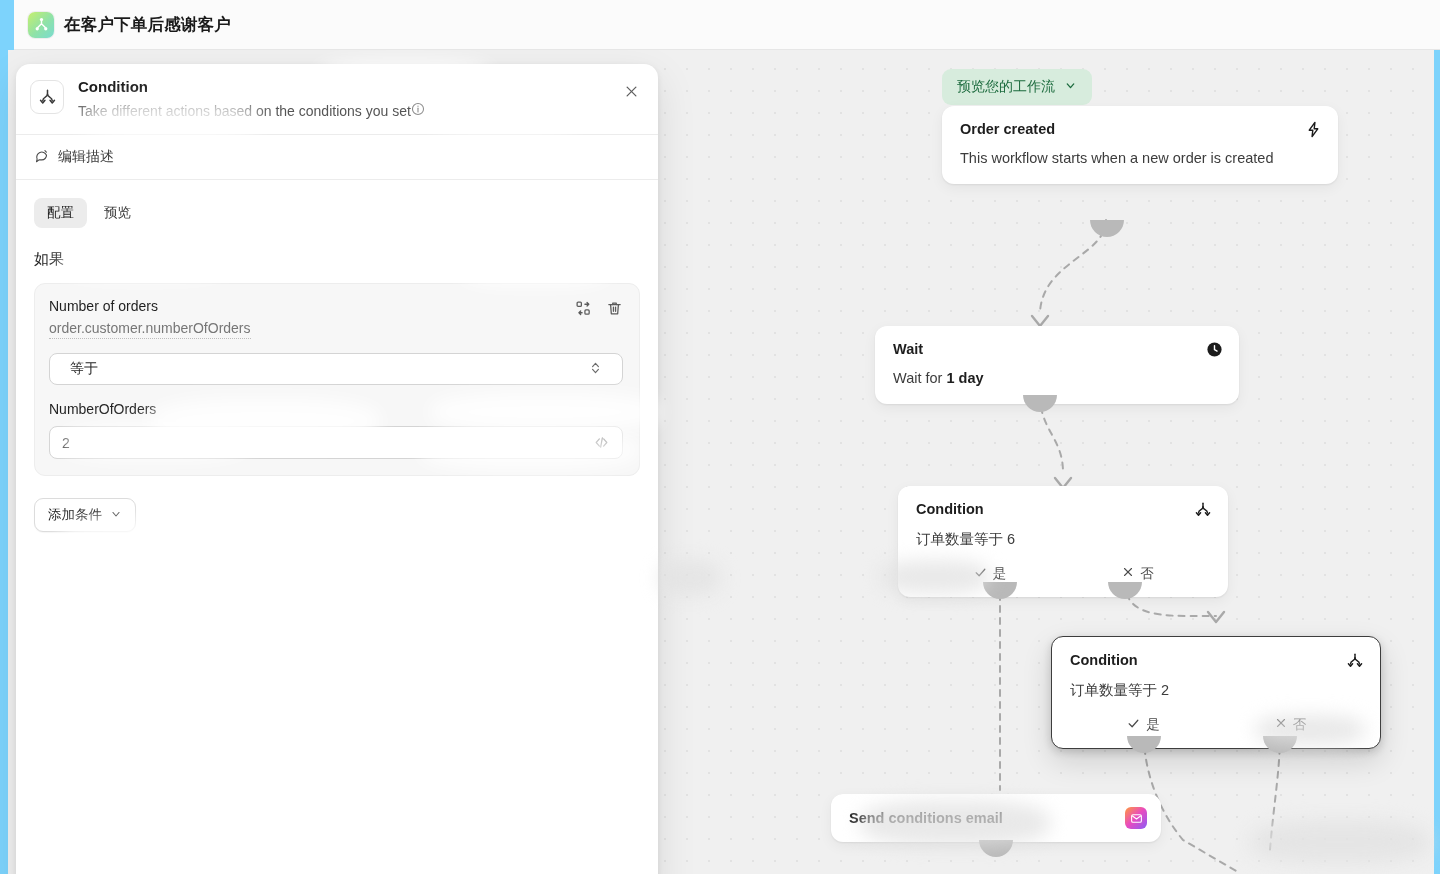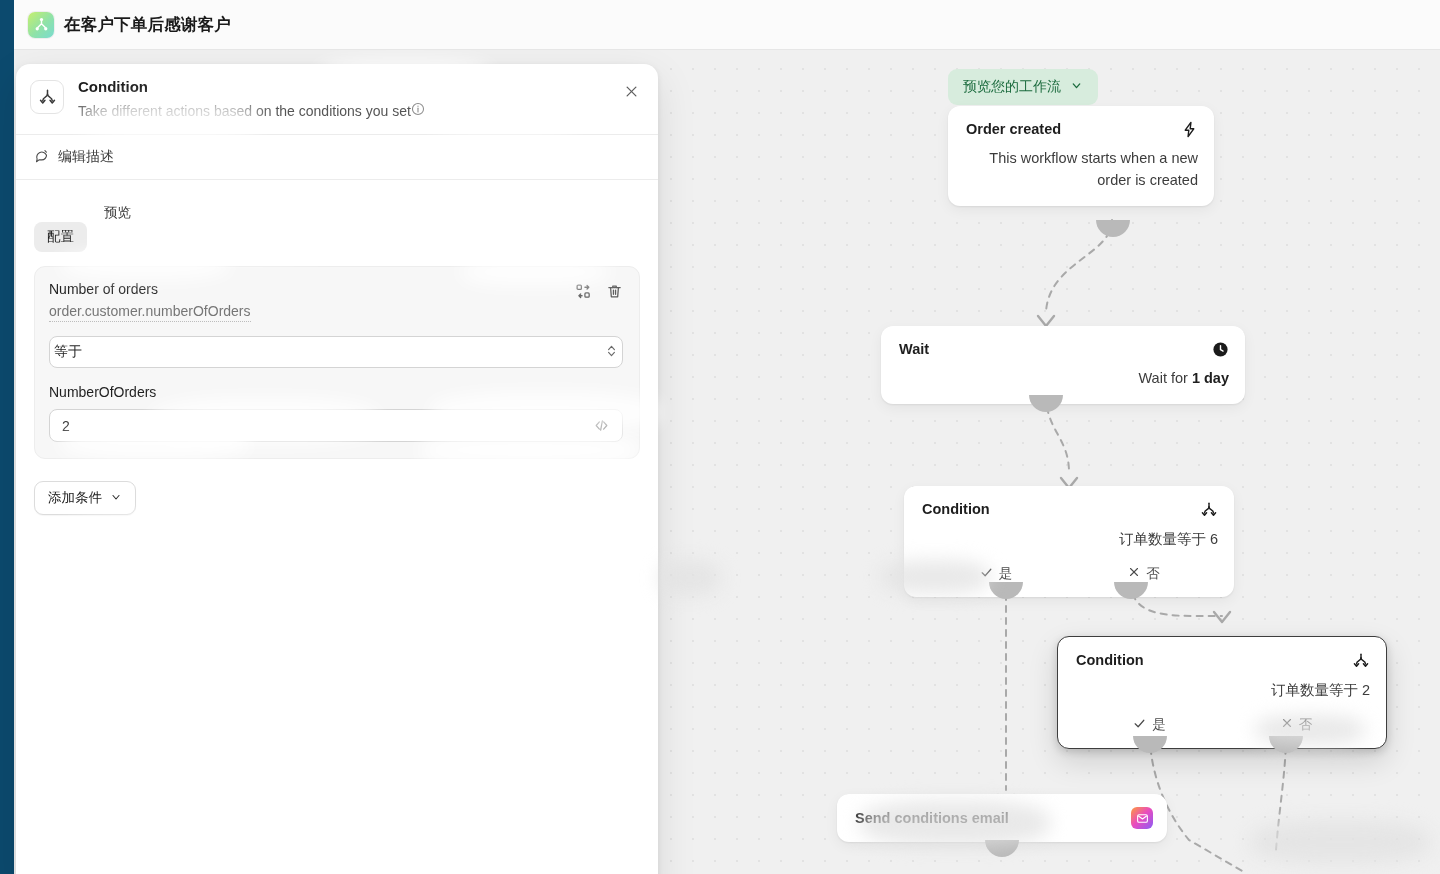--- a/index.html
+++ b/index.html
@@ -8,21 +8,21 @@
     width: 1440px; height: 874px;
     overflow: hidden;
     background: #1b1b1b;
     font-family: "Liberation Sans", "DejaVu Sans", sans-serif;
     -webkit-font-smoothing: antialiased;
   }
 
   #app {
     position: relative;
     width: 1440px; height: 874px;
-    background: #0c4a6e;
+    background: #7dd3fc;
   }
 
   
   .topbar {
     position: absolute;
     left: 14px; top: 0;
     width: 1426px; height: 50px;
     background: #fbfbfb;
     border-bottom: 1px solid #e6e6e6;
     display: flex;
@@ -42,28 +42,27 @@
     margin-left: 10px;
     font-size: 16.5px;
     font-weight: bold;
     color: #1a1a1a;
     letter-spacing: .2px;
   }
 
   
   .canvas {
     position: absolute;
-    left: 14px; top: 50px;
+    left: 8px; top: 50px;
     width: 1426px; height: 824px;
     background-color: #f0f0f0;
     background-image: radial-gradient(#e2e2e2 1.4px, transparent 1.5px);
     background-size: 22px 22px;
     background-position: 8px 8px;
     overflow: hidden;
-    text-align: right;
   }
 
   .edges { position: absolute; left: 0; top: 0; width: 1426px; height: 824px; }
 
   
   .node {
     position: absolute;
     background: #fff;
     border-radius: 12px;
     box-shadow: 0 1px 2px rgba(0,0,0,.07), 0 4px 14px rgba(0,0,0,.055);
@@ -190,21 +189,21 @@
   .panel-body { padding: 18px 18px 0 18px; }
 
   .tabs { display: flex; gap: 4px; }
   .tab {
     font-size: 13.5px;
     color: #3a3a3a;
     padding: 6px 13px;
     border-radius: 8px;
     cursor: pointer;
   }
-  .tab.active { background: #ececec; color: #1c1c1c; margin-top: 24px; }
+  .tab.active { background: #ececec; color: #1c1c1c; }
 
   .if-label {
     margin-top: 22px;
     font-size: 15px;
     color: #1f1f1f;
   }
 
   .cond-card {
     margin-top: 14px;
     background: #f7f7f7;
@@ -228,21 +227,21 @@
   .cond-actions { display: flex; gap: 14px; color: #5c5c5c; padding-top: 2px; }
   .icon-btn { cursor: pointer; line-height: 0; }
 
   .select-box {
     margin-top: 14px;
     height: 32px;
     background: #fff;
     border: 1px solid #d4d4d4;
     border-radius: 8px;
     display: flex; align-items: center; justify-content: space-between;
-    padding: 0 4px;
+    padding: 0 20px;
     font-size: 14px;
     color: #1f1f1f;
     cursor: pointer;
   }
   .sub-label { margin-top: 16px; font-size: 14px; color: #1f1f1f; }
   .text-box {
     margin-top: 9px;
     height: 33px;
     background: #fff;
     border: 1px solid #d4d4d4;
@@ -326,21 +325,21 @@
 
     <div class="preview-pill">
       <span>预览您的工作流</span>
       <span>
         <svg width="13" height="13" viewBox="0 0 24 24" fill="none" stroke="#1c6b3e" stroke-width="2.4" stroke-linecap="round" stroke-linejoin="round">
             <polyline points="6,9 12,16 18,9"></polyline>
           </svg>
       </span>
     </div>
 
-    <div class="node" style="left:934px; top:56px; width:266px;">
+    <div class="node" style="left:934px; top:56px; width:396px;">
       <div class="node-head">
         <div class="node-title">Order created</div>
         <div class="node-icon">
           <svg width="17" height="17" viewBox="0 0 24 24" fill="none" stroke="#1b1b1b" stroke-width="2" stroke-linejoin="round" stroke-linecap="round">
               <path d="M14 2 L6 13h5l-1 9 8-11h-5z"></path>
             </svg>
         </div>
       </div>
       <div class="node-desc">This workflow starts when a new order is created</div>
     </div>
@@ -493,20 +492,21 @@
       <span>编辑描述</span>
     </div>
 
     <div class="panel-body">
 
       <div class="tabs">
         <div class="tab active">配置</div>
         <div class="tab">预览</div>
       </div>
 
+      <div class="if-label">如果</div>
 
       <div class="cond-card">
         <div class="cond-top">
           <div>
             <div class="cond-field-name">Number of orders</div>
             <div class="cond-field-path">order.customer.numberOfOrders</div>
           </div>
           <div class="cond-actions">
             <span class="icon-btn">
               <svg width="17" height="17" viewBox="0 0 24 24" fill="none" stroke="#5c5c5c" stroke-width="1.8" stroke-linecap="round" stroke-linejoin="round">

